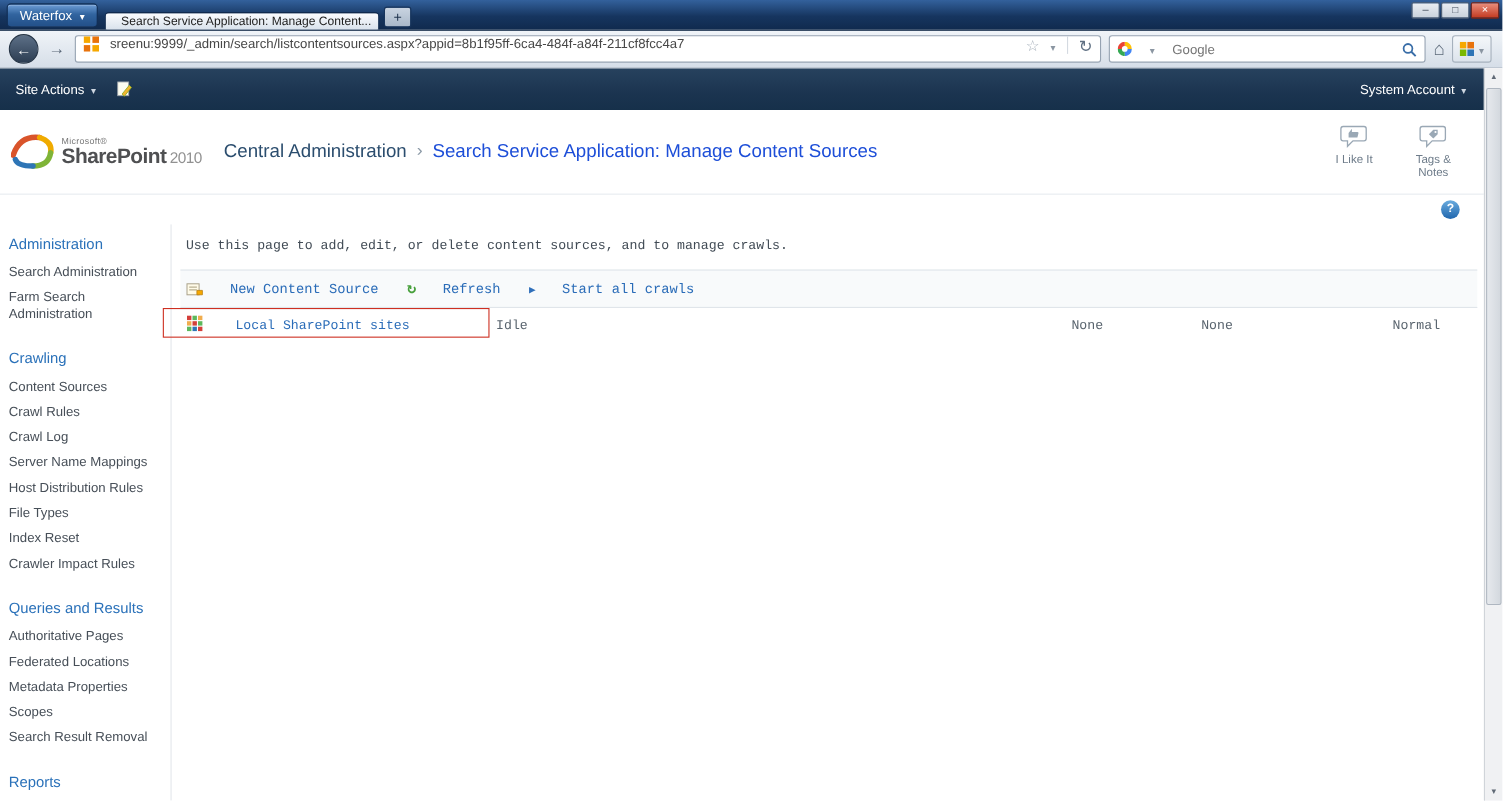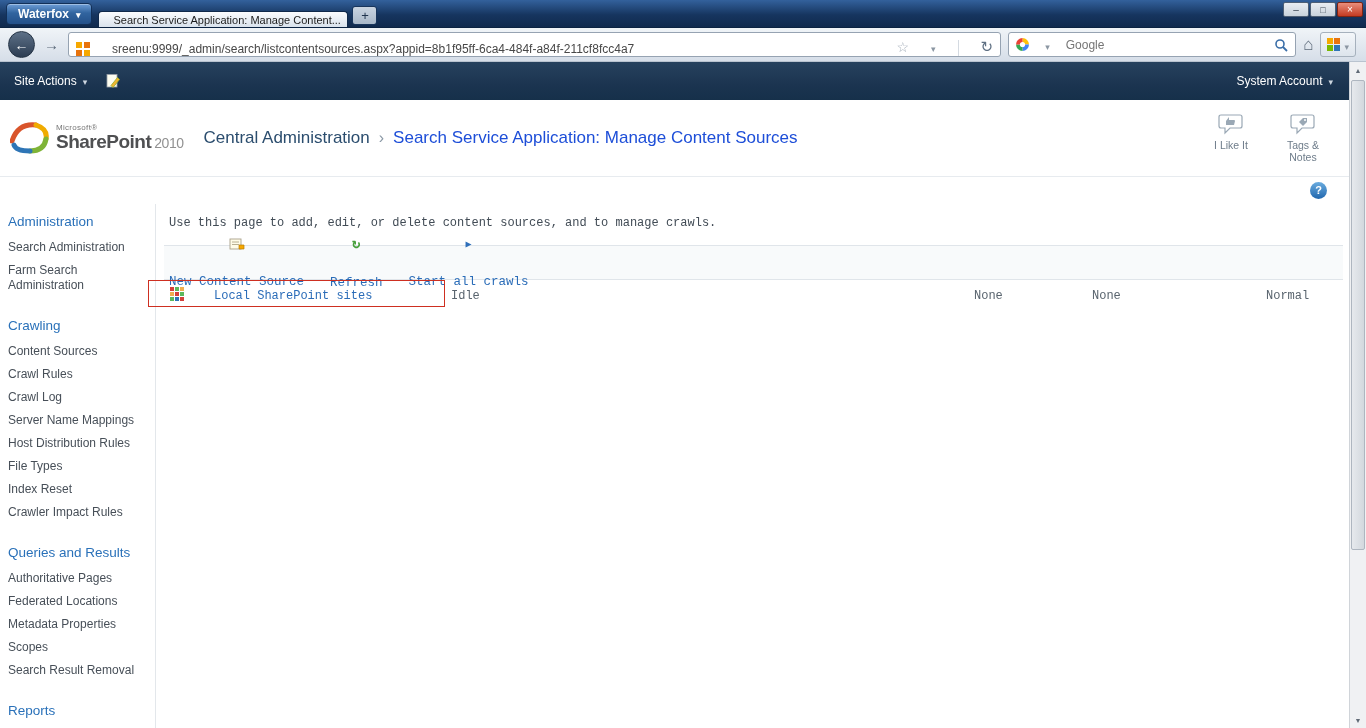--- a/index.html
+++ b/index.html
@@ -1,36 +1,36 @@
 <!DOCTYPE html>
 <html><head>
 <meta charset="utf-8">
 <style>
   *{margin:0;padding:0;box-sizing:border-box;}
   html,body{width:1366px;height:728px;overflow:hidden;}
   body{font-family:"Liberation Sans",sans-serif;background:#fff;}
 
   
   .titlebar{height:28px;background:linear-gradient(#33619c,#16355f 55%,#102a4e);border-bottom:1px solid #0b2342;display:flex;align-items:flex-end;padding:0 4px;position:relative;}
-  .app-button{height:22px;margin:3px 6px 2px 2px;padding:0 11px;border-radius:4px;background:linear-gradient(#6f9fd8,#31649f 45%,#235089);border:1px solid #123058;box-shadow:inset 0 1px rgba(255,255,255,.35);color:#fff;font-size:12px;font-weight:bold;display:flex;align-items:center;gap:7px;cursor:default;}
+  .app-button{height:22px;margin:3px 6px 2px 2px;padding:0 11px;border-radius:4px;background:linear-gradient(#6f9fd8,#31649f 45%,#235089);border:1px solid #123058;box-shadow:inset 0 1px rgba(255,255,255,.35);color:#fff;font-size:12px;font-weight:normal;display:flex;align-items:center;gap:7px;cursor:default;}
   .tab{width:250px;height:16px;background:linear-gradient(#fbfcfe,#d9e2ec);border:1px solid #10294b;border-bottom:none;border-radius:4px 4px 0 0;display:flex;align-items:center;gap:6px;padding:0 8px;font-size:11px;color:#1c1c1c;white-space:nowrap;overflow:hidden;}
   .newtab{width:25px;height:19px;margin:0 0 2px 4px;border-radius:3px;background:linear-gradient(#c9d4e1,#a9b8c9);border:1px solid #18355c;color:#20344e;font-size:13px;line-height:17px;text-align:center;}
   .win-controls{position:absolute;top:2px;right:3px;display:flex;}
   .wc{width:26px;height:15px;border:1px solid #4e5f75;background:linear-gradient(#e9edf2,#c9d2dc);color:#3c4654;font-size:10px;line-height:13px;text-align:center;border-radius:2px;margin-left:1px;}
   .wc.close{background:linear-gradient(#e98e7c,#c33b22);color:#fff;border-color:#7e2413;}
   .wc-min::before{content:"–";}
   .wc-rest::before{content:"□";font-size:9px;}
   .wc-close::before{content:"×";}
 
   .navbar{height:34px;background:linear-gradient(#f0f4f8,#d6dee8);border-bottom:1px solid #b9c3cf;display:flex;align-items:center;padding:0 10px 0 8px;gap:7px;}
   .nav-back{width:27px;height:27px;border-radius:50%;background:linear-gradient(#5d7087,#2c3d52);border:1px solid #253445;color:#fff;font-size:14px;display:flex;align-items:center;justify-content:center;flex-shrink:0;}
   .nav-back::before{content:"←";}
   .nav-forward{color:#5a6878;font-size:15px;padding:0 2px;}
   .nav-forward::before{content:"→";}
-  .urlbar{flex:1;height:25px;background:#fff;border:1px solid #96a3b2;border-radius:3px;display:flex;align-items:flex-end;padding:0 7px;gap:22px;}
+  .urlbar{flex:1;height:25px;background:#fff;border:1px solid #96a3b2;border-radius:3px;display:flex;align-items:flex-start;padding:0 7px;gap:10px;}
   .url-input{flex:1;border:none;outline:none;font-size:12px;color:#474747;font-family:inherit;background:transparent;}
   .icon-star::before{content:"☆";color:#a4aeb9;font-size:14px;}
   .caret::before{content:"▾";font-size:9px;}
   .chev{color:#8b96a2;}
   .vdiv{width:1px;height:16px;background:#d4dae1;}
   .icon-reload::before{content:"↻";color:#5f7083;font-size:15px;}
   .searchbox{width:288px;height:25px;background:#fff;border:1px solid #96a3b2;border-radius:3px;display:flex;align-items:center;padding:0 7px;gap:16px;flex-shrink:0;}
   .search-input{flex:1;border:none;outline:none;font-size:12px;color:#666;font-family:inherit;background:transparent;}
   .icon-home::before{content:"⌂";color:#5d6b7a;font-size:17px;}
   .widget-btn{height:25px;border:1px solid #a6b1bd;border-radius:3px;background:linear-gradient(#f4f7fa,#dde4ec);display:flex;align-items:center;gap:4px;padding:0 6px;color:#6b7888;flex-shrink:0;}
@@ -67,21 +67,21 @@
   
   .content{display:flex;height:524px;}
   .sidebar{width:156px;border-right:1px solid #e3e7eb;padding:10px 8px 0 8px;flex-shrink:0;}
   .sb-section{margin-bottom:25px;}
   .sb-head{display:block;font-size:13.5px;color:#2a71b9;margin-bottom:11px;text-decoration:none;}
   .sb-item{display:block;font-size:12px;color:#474f58;margin-bottom:8px;line-height:15px;text-decoration:none;}
 
   .main{flex:1;padding:8px 6px 0 8px;position:relative;min-width:0;font-family:Liberation Mono, monospace;}
   .intro{font-size:12px;color:#414b55;margin:4px 0 15px 5px;}
   .cmd-bar{height:35px;border-top:1px solid #e0e5ea;border-bottom:1px solid #e0e5ea;background:#f8fafb;display:flex;align-items:center;gap:26px;padding-left:5px;}
-  .cmd{display:flex;align-items:center;gap:24px;font-size:12.5px;color:#2a6cb8;text-decoration:none;flex-direction:column;}
+  .cmd{display:flex;align-items:center;gap:24px;font-size:12.5px;color:#2a6cb8;text-decoration:none;}
   .icon-refresh-green::before{content:"↻";color:#48a03c;font-size:14px;font-weight:bold;}
   .icon-play::before{content:"▶";color:#2f6fba;font-size:10px;}
 
   .thead,.trow{display:grid;grid-template-columns:45px 237px 55px 168px 143px 157px 118px 174px minmax(60px,1fr);padding-left:5px;font-size:12px;}
   .thead{padding-top:14px;padding-bottom:8px;border-bottom:1px solid #dde3e9;color:#404c59;}
   .trow{padding-top:6px;padding-bottom:6px;align-items:center;color:#59646e;position:relative;}
   .name-link{color:#2a6cb8;text-decoration:none;}
   .annotation{position:absolute;left:-16px;top:0;width:297px;height:27px;border:1px solid #ce2f21;pointer-events:none;}
 
   

